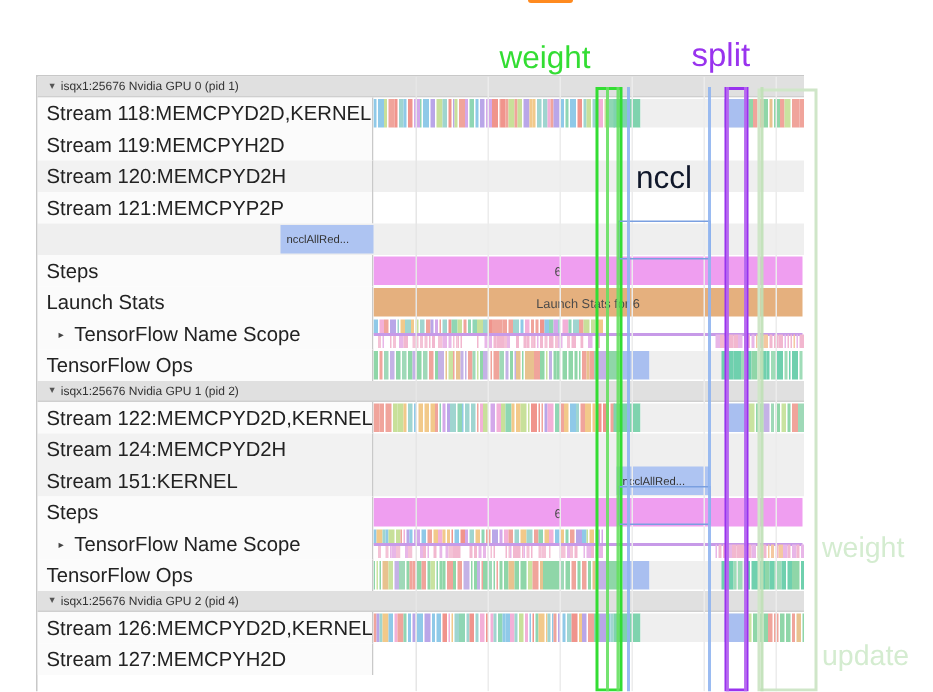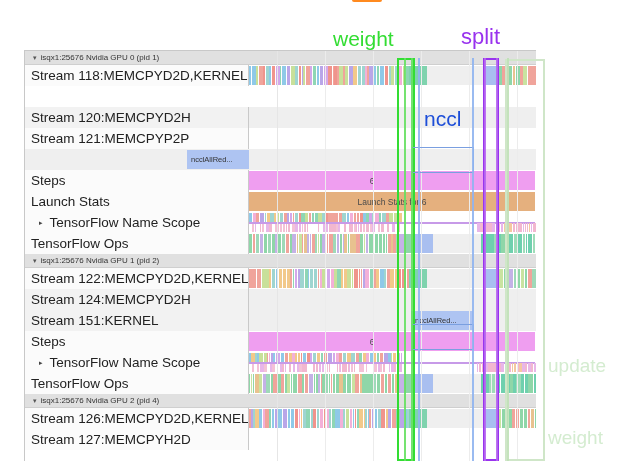--- a/index.html
+++ b/index.html
@@ -9,21 +9,21 @@
     font-family:"Liberation Sans",sans-serif;
     overflow:hidden;
     position:relative;
   }
   #root{position:absolute;left:0;top:0;width:622px;height:461px;}
 
   
   .ann{position:absolute;font-weight:400;white-space:pre;}
   .ann-concat{left:333px;top:27px;font-size:21px;color:#33dd33;}
   .ann-split{left:461px;top:24px;font-size:22px;color:#9933ee;}
-  .ann-nccl{left:424px;top:107px;font-size:21px;color:#1d4ed8;}
+  .ann-nccl{left:424px;top:107px;font-size:21px;color:#0f172a;}
   .ann-weight{left:548px;top:306px;font-size:19px;color:#d4ecd0;line-height:24px;}
   .ann-orange-cut{position:absolute;left:352px;top:-9px;width:30px;height:11px;
      background:#ff8a1f;border-radius:2px;}
 
   
   .vbox{position:absolute;box-sizing:border-box;background:transparent;}
   .box-concat{left:397px;top:58px;width:18px;height:403px;border:2px solid #33dd33;}
   .box-split{left:483px;top:58px;width:16px;height:403px;border:2px solid #9933ee;}
   .box-weight{left:505px;top:59px;width:40px;height:402px;border:2px solid #cfe6c8;}
   .box-nccl-1{left:412px;top:147px;width:62px;height:26px;border:1.5px solid #7a9fe0;}
@@ -145,20 +145,23 @@
             <span style="position:absolute;left:13.9px;width:2.2px;top:0;bottom:0;background:#e8c28f"></span>
             <span style="position:absolute;left:16.5px;width:4.5px;top:0;bottom:0;background:#8fd6a8"></span>
             <span style="position:absolute;left:21.4px;width:2.2px;top:0;bottom:0;background:#f0a49b"></span>
             <span style="position:absolute;left:24.0px;width:4.0px;top:0;bottom:0;background:#c9e3a0"></span>
             <span style="position:absolute;left:28.7px;width:4.9px;top:0;bottom:0;background:#f0a49b"></span>
             <span style="position:absolute;left:34.1px;width:4.9px;top:0;bottom:0;background:#f0a49b"></span>
           </div>
         </div>
       </div>
       <div class="row">
+        <div class="lbl">
+          <span>Stream 119:MEMCPYH2D</span>
+        </div>
         <div class="track"></div>
       </div>
       <div class="row shaded">
         <div class="lbl">
           <span>Stream 120:MEMCPYD2H</span>
         </div>
         <div class="track"></div>
       </div>
       <div class="row">
         <div class="lbl">
@@ -836,22 +839,22 @@
   <div class="vbox box-concat"></div>
   <div class="vbox box-split"></div>
   <div class="vbox box-weight"></div>
   <div class="vbox box-nccl-1"></div>
   <div class="vbox box-nccl-2"></div>
 
   <div class="ann ann-concat">weight</div>
   <div class="ann ann-split">split</div>
   <div class="ann ann-nccl">nccl</div>
   <div class="ann ann-weight">
+    <div>weight</div>
     <div>update</div>
-    <div>weight</div>
   </div>
 <div style="position: absolute; left: 404px; top: 58px; height: 403px; width: 2.2px; background: rgb(102, 224, 96); opacity: 0.9;"></div>
     <div style="position: absolute; left: 411px; top: 58px; height: 403px; width: 2.2px; background: rgb(102, 224, 96); opacity: 0.9;"></div>
     <div style="position: absolute; left: 418px; top: 58px; height: 403px; width: 1.6px; background: rgb(143, 180, 240); opacity: 0.9;"></div>
     <div style="position: absolute; left: 472px; top: 58px; height: 403px; width: 1.6px; background: rgb(143, 180, 240); opacity: 0.9;"></div>
     <div style="position: absolute; left: 484px; top: 58px; height: 403px; width: 2px; background: rgb(181, 102, 240); opacity: 0.9;"></div>
     <div style="position: absolute; left: 496px; top: 58px; height: 403px; width: 2px; background: rgb(181, 102, 240); opacity: 0.9;"></div>
     <div style="position: absolute; left: 507px; top: 58px; height: 403px; width: 1.6px; background: rgb(191, 224, 182); opacity: 0.9;"></div>
   </div>
 

